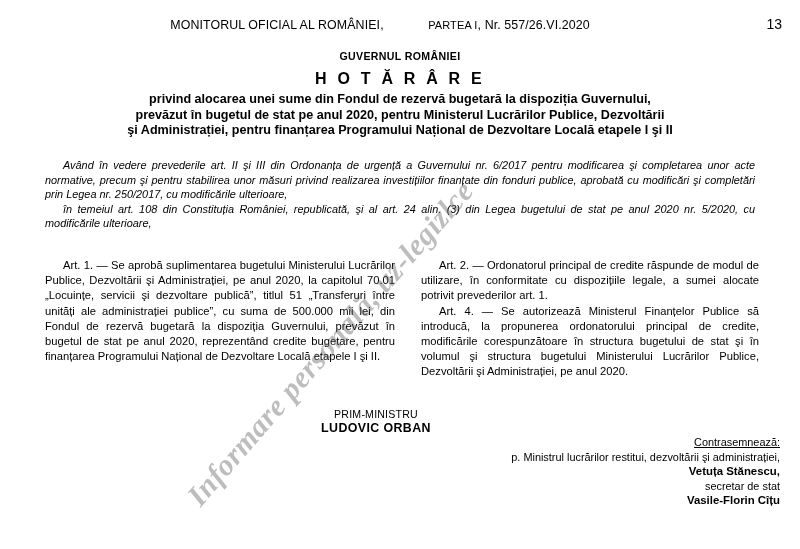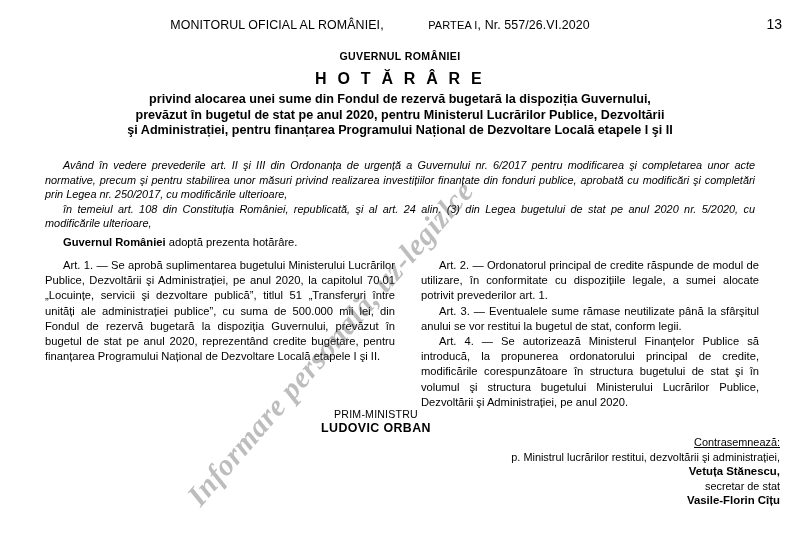--- a/index.html
+++ b/index.html
@@ -214,29 +214,27 @@
     <div>privind alocarea unei sume din Fondul de rezervă bugetară la dispoziția Guvernului,</div>
     <div>prevăzut în bugetul de stat pe anul 2020, pentru Ministerul Lucrărilor Publice, Dezvoltării</div>
     <div>şi Administrației, pentru finanțarea Programului Național de Dezvoltare Locală etapele I şi II</div>
   </div>
 
   <div class="preamble">
     <p>Având în vedere prevederile art. II şi III din Ordonanța de urgență a Guvernului nr. 6/2017 pentru modificarea şi completarea unor acte normative, precum şi pentru stabilirea unor măsuri privind realizarea investițiilor finanțate din fonduri publice, aprobată cu modificări şi completări prin Legea nr. 250/2017, cu modificările ulterioare,</p>
     <p>în temeiul art. 108 din Constituția României, republicată, şi al art. 24 alin. (3) din Legea bugetului de stat pe anul 2020 nr. 5/2020, cu modificările ulterioare,</p>
   </div>
 
-  <div class="adopta"><b>Guvernul României</b><span> adoptă prezenta hotărâre.</span></div>
 
   <div class="col col-left">
     <p><span class="art-label">Art. 1. — </span><span>Se aprobă suplimentarea bugetului Ministerului Lucrărilor Publice, Dezvoltării şi Administrației, pe anul 2020, la capitolul 70.01 „Locuințe, servicii şi dezvoltare publică”, titlul 51 „Transferuri între unități ale administrației publice”, cu suma de 500.000 mii lei, din Fondul de rezervă bugetară la dispoziția Guvernului, prevăzut în bugetul de stat pe anul 2020, reprezentând credite bugetare, pentru finanțarea Programului Național de Dezvoltare Locală etapele I şi II.</span></p>
   </div>
 
   <div class="col col-right">
     <p><span class="art-label">Art. 2. — </span><span>Ordonatorul principal de credite răspunde de modul de utilizare, în conformitate cu dispozițiile legale, a sumei alocate potrivit prevederilor art. 1.</span></p>
-    <p><span class="art-label">Art. 3. — </span><span>Eventualele sume rămase neutilizate până la sfârşitul anului se vor restitui la bugetul de stat, conform legii.</span></p>
     <p><span class="art-label">Art. 4. — </span><span>Se autorizează Ministerul Finanțelor Publice să introducă, la propunerea ordonatorului principal de credite, modificările corespunzătoare în structura bugetului de stat şi în volumul şi structura bugetului Ministerului Lucrărilor Publice, Dezvoltării şi Administrației, pe anul 2020.</span></p>
   </div>
 
   <div class="pm-block">
     <div class="pm-role">PRIM-MINISTRU</div>
     <div class="pm-name">LUDOVIC ORBAN</div>
   </div>
 
   <div class="counter-block">
     <div><span class="cs-head">Contrasemnează:</span></div>

